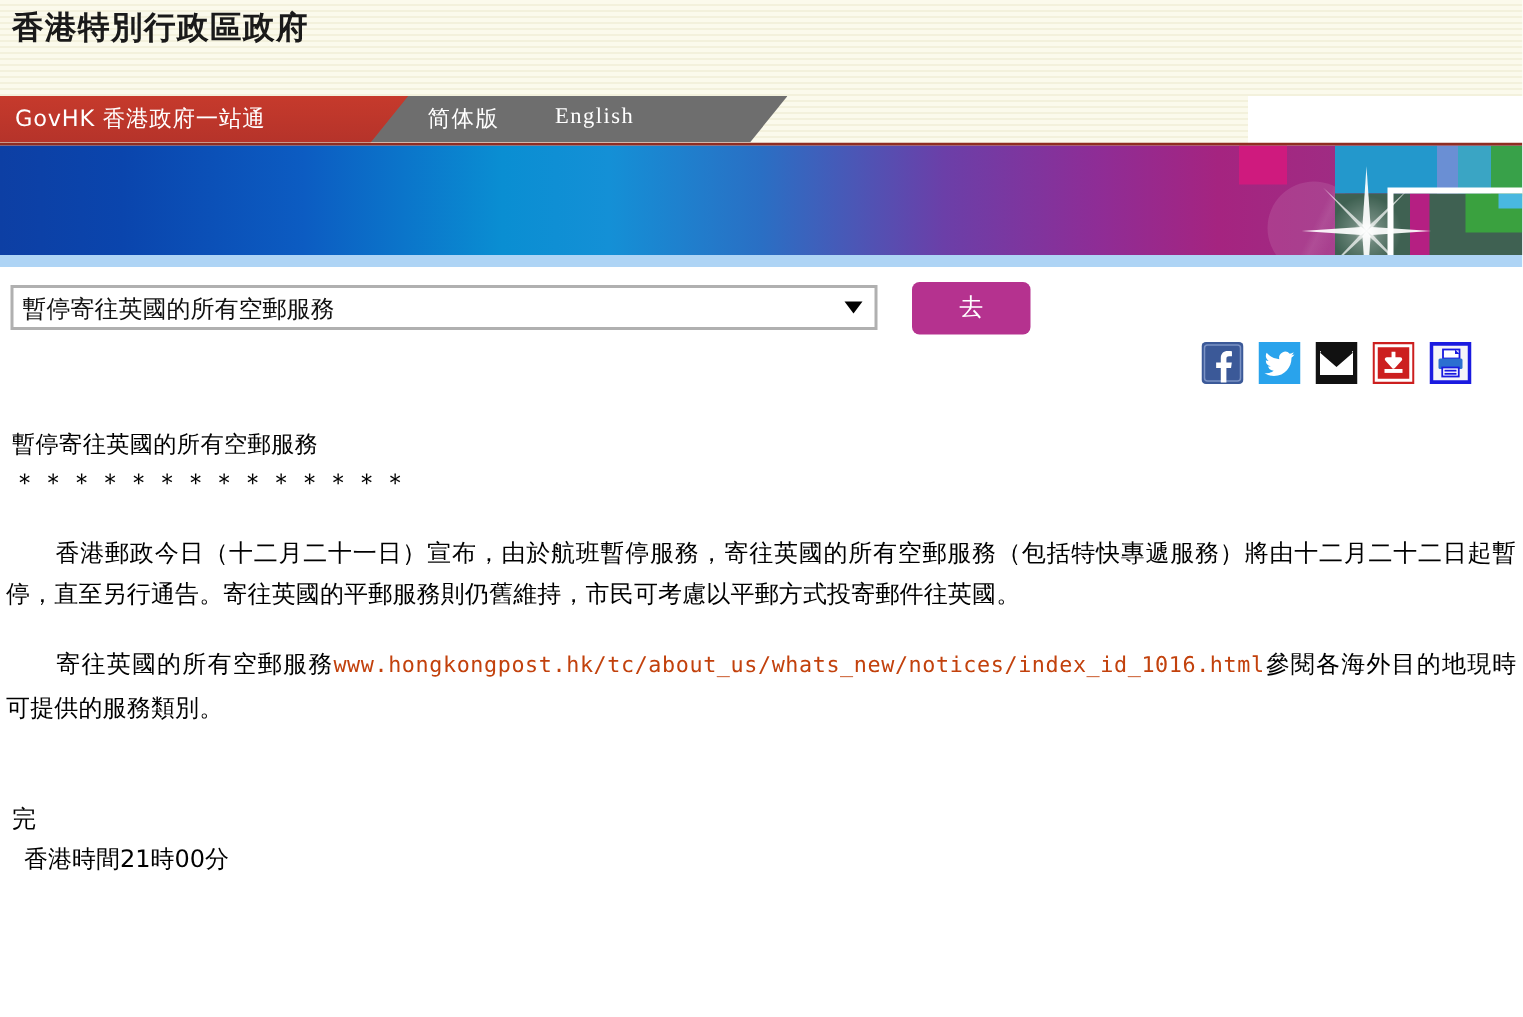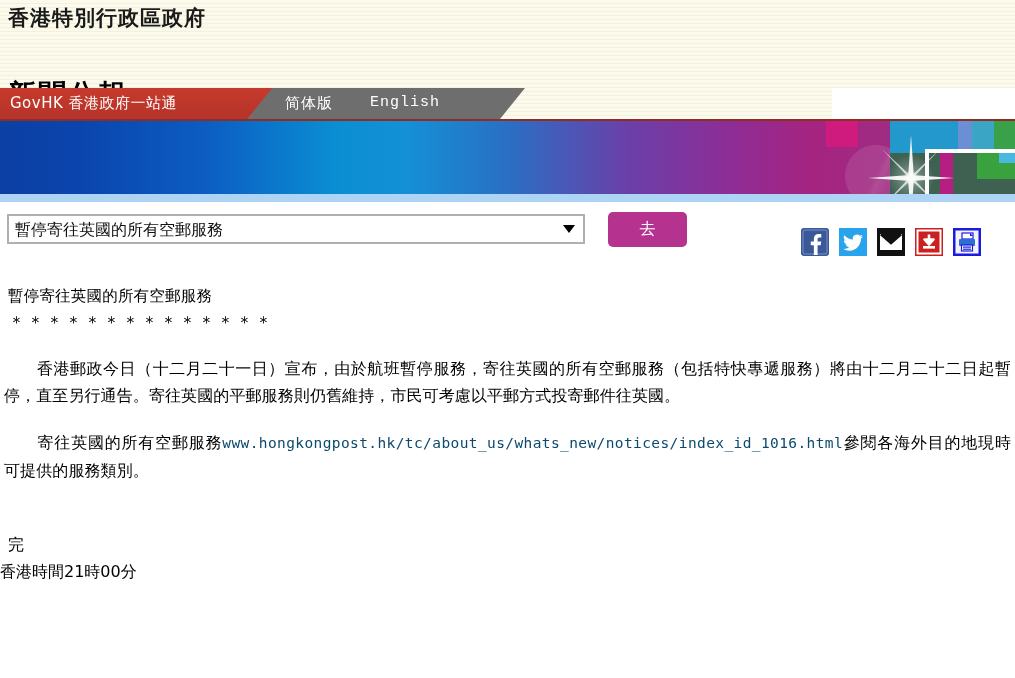--- a/index.html
+++ b/index.html
@@ -12,21 +12,21 @@
     background: #ffffff;
     font-family: "DejaVu Sans", "Liberation Sans", sans-serif;
     overflow: hidden;
     position: relative;
   }
 
   
   .masthead {
     position: relative;
     width: 1015px;
-    height: 88px;
+    height: 64px;
     background-color: #fbfaec;
     background-image: repeating-linear-gradient(
       to bottom,
       #fbfaec 0px,
       #fbfaec 3px,
       #f3f1dc 3px,
       #f3f1dc 4px
     );
     overflow: hidden;
   }
@@ -97,21 +97,21 @@
     font-family: "DejaVu Sans", "Liberation Sans", sans-serif;
   }
   .nav-link {
     position: absolute;
     top: 6px;
     font-size: 15px;
     color: #ffffff;
     letter-spacing: 1px;
     white-space: nowrap;
     text-decoration: none;
-    font-family: Liberation Mono, monospace;
+    font-family: Liberation Serif, serif;
   }
   .nav-link-sc { left: 285px; }
   .nav-link-en { left: 370px; text-align: right; }
 
   
   .banner-wrap {
     position: relative;
     width: 1015px;
     height: 83px;
     overflow: hidden;
@@ -306,42 +306,42 @@
   .art-para {
     font-size: 16px;
     line-height: 27px;
     padding: 0 4px;
     margin-top: 20px;
     text-align: justify;
     letter-spacing: 0.1px;
   }
   .art-indent { }
   .art-link {
-    color: #0c4a6e;
+    color: #c2410c;
     font-family: "DejaVu Sans Mono", "Liberation Mono", monospace;
     font-size: 14.5px;
     text-decoration: none;
     letter-spacing: 0.4px;
   }
   .art-end {
     font-size: 16px;
     line-height: 26px;
     padding: 0 8px;
     margin-top: 48px;
   }
   .art-date {
     font-size: 16px;
     line-height: 27px;
     padding: 0 8px;
     margin-top: 28px;
   }
   .art-time {
     font-size: 16px;
     line-height: 27px;
-    padding: 0 0;
+    padding: 0 16px;
   }
 </style>
 </head>
 <body>
 
 <div class="masthead">
   <div class="masthead-line1">香港特別行政區政府</div>
   <div class="masthead-line2">新聞公報</div>
 </div>
 

